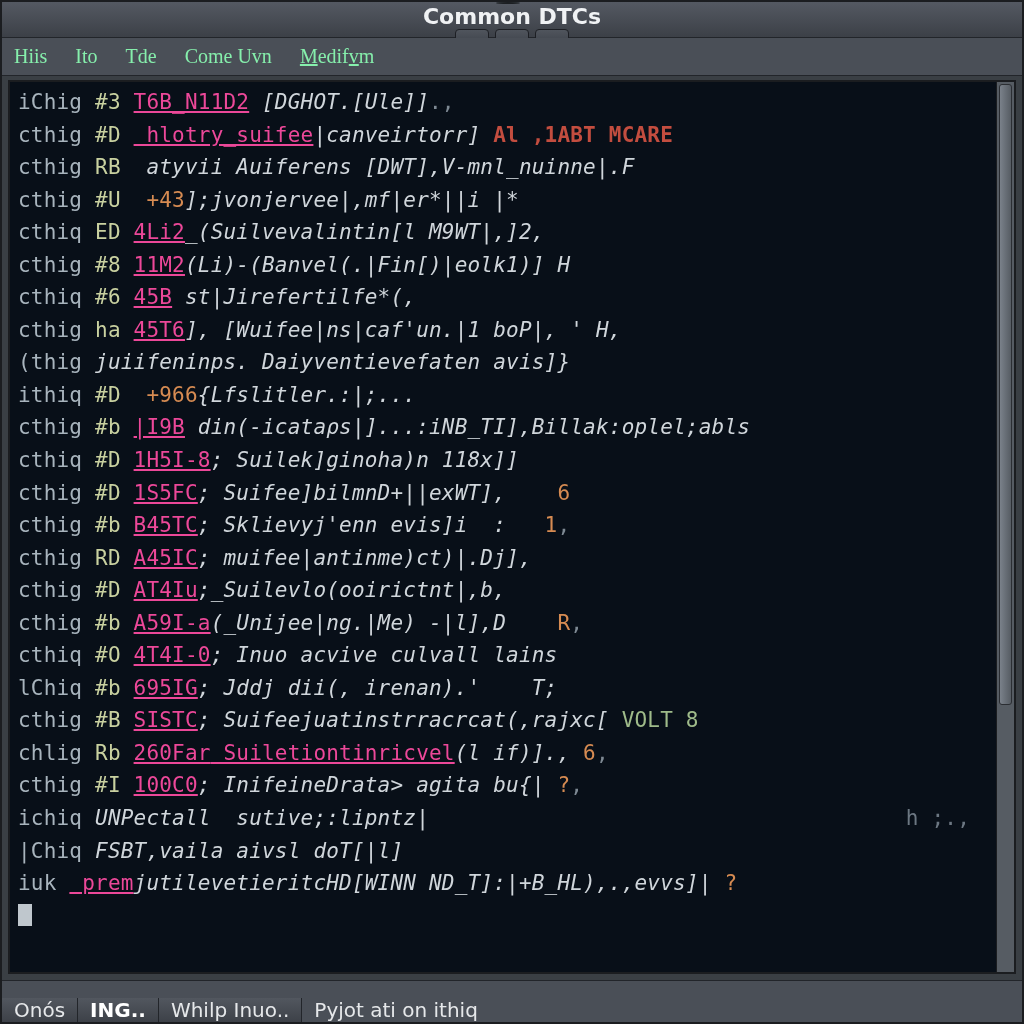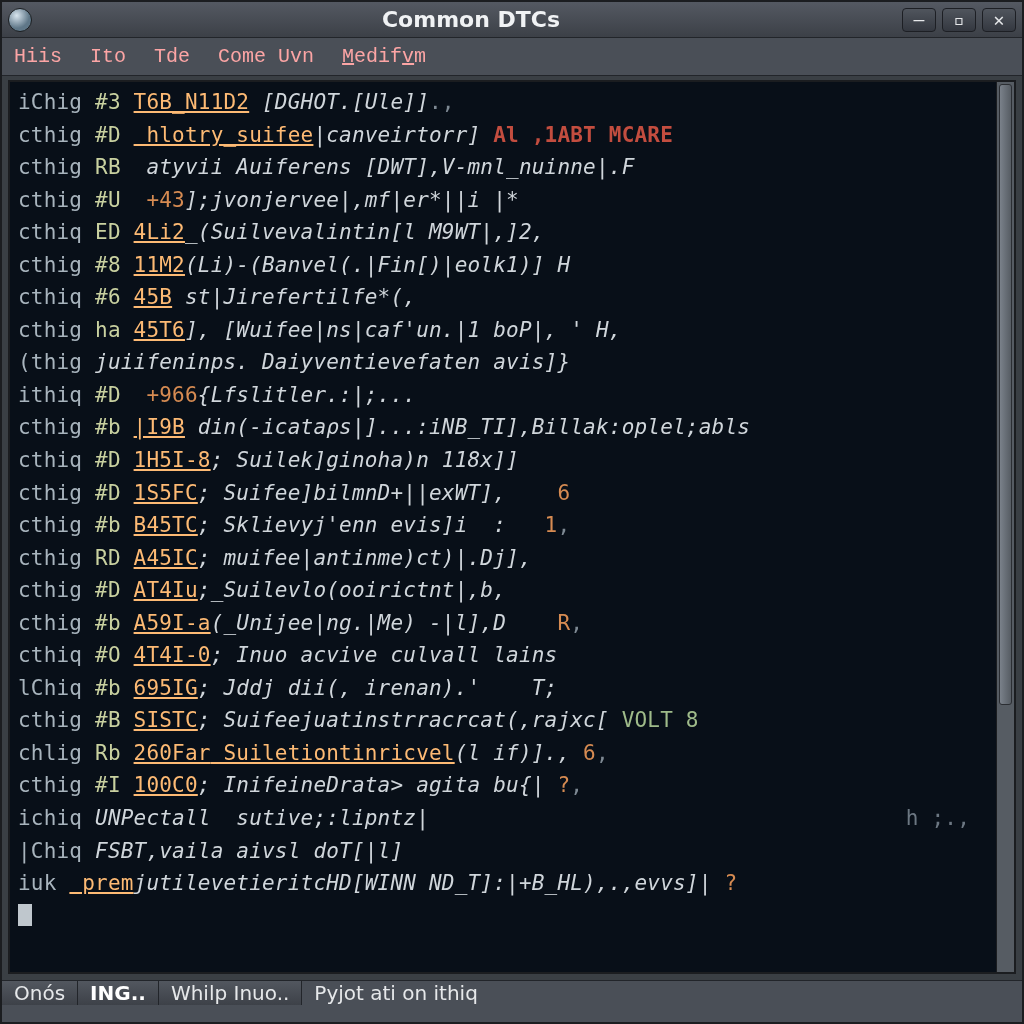--- a/index.html
+++ b/index.html
@@ -14,20 +14,21 @@
     background: linear-gradient(#5a5f67, #3a3f44);
     border: 2px solid #1b1d20;
     display: flex; flex-direction: column;
   }
   
   .titlebar {
     height: 36px; display: flex; align-items: center;
     background: linear-gradient(#545962, #3c4047);
     border-bottom: 1px solid #22252a;
     padding: 0 6px;
+    flex-direction: column;
   }
   .sys-icon {
     width: 24px; height: 24px; border-radius: 50%;
     background: radial-gradient(circle at 35% 30%, #d8e5ee, #5f7788 60%);
     border: 1px solid #1c1f22;
     margin-right: 8px;
   }
   .title-text {
     flex: 1; text-align: center;
     color: #f0f2f4; font-weight: 700; font-size: 22px;
@@ -41,22 +42,22 @@
     border-radius: 4px;
     display: flex; align-items: center; justify-content: center;
     color: #e6e8ea; font-size: 18px;
   }
   
   .menubar {
     height: 38px; display: flex; align-items: center;
     padding: 0 12px; gap: 28px;
     background: #4a4f57;
     border-bottom: 1px solid #22252a;
-    font-family: Liberation Mono, monospace;
-    color: #fca5a5; font-size: 20px;
+    font-family: Liberation Serif, serif;
+    color: #86efac; font-size: 20px;
   }
   .menubar .menu-item u { text-decoration: underline; }
   
   .content-wrap {
     flex: 1; position: relative;
     background: #3a3f44;
     padding: 4px 6px 6px 6px;
     display: flex;
   }
   .terminal {
@@ -79,36 +80,36 @@
     border-left: 1px solid #1b1d20;
     display: flex; flex-direction: column;
   }
   .sb-thumb {
     flex: 7; background: linear-gradient(90deg,#7a818a,#565c63);
     border: 1px solid #2b2e33; margin: 2px; border-radius: 3px;
   }
   .sb-track { flex: 3; }
   
   .statusbar {
-    height: 42px; display: flex; align-items: flex-start;
+    height: 42px; display: flex; align-items: flex-end;
     background: #4a4f57; border-top: 1px solid #22252a;
     font-family: "DejaVu Sans", "Segoe UI", sans-serif;
     color: #e6e8ea; font-size: 20px;
   }
   .status-item {
     padding: 0 12px; display: flex; align-items: center;
     border-right: 1px solid #22252a;
     background: linear-gradient(#52575f,#3d4148);
   }
   .status-item.active { font-weight: 700; color: #fff; }
   .status-right { flex:1; padding: 0 12px; display:flex; align-items:center; }
   
   .c-keyword { color: #a8b4bd; }
   .c-code    { color: #c9d1a0; }
-  .c-ident   { color: #fdba74; text-decoration: underline; }
+  .c-ident   { color: #ec4899; text-decoration: underline; }
   .c-literal { color: #d68b52; }
   .c-string  { color: #9fbb8a; margin-top: 44px; }
   .c-warn    { color: #c34d3f; font-weight: 600; }
   .c-punct   { color: #7e8993; }
   .c-op      { color: #d0d6db; font-style: italic; }
   .cursor {
     display: inline-block; width: 14px; height: 22px;
     background: #bfc7cd; vertical-align: -3px;
   }
   .accent-right { float:right; color:#6c7782; margin-right:20px; }

